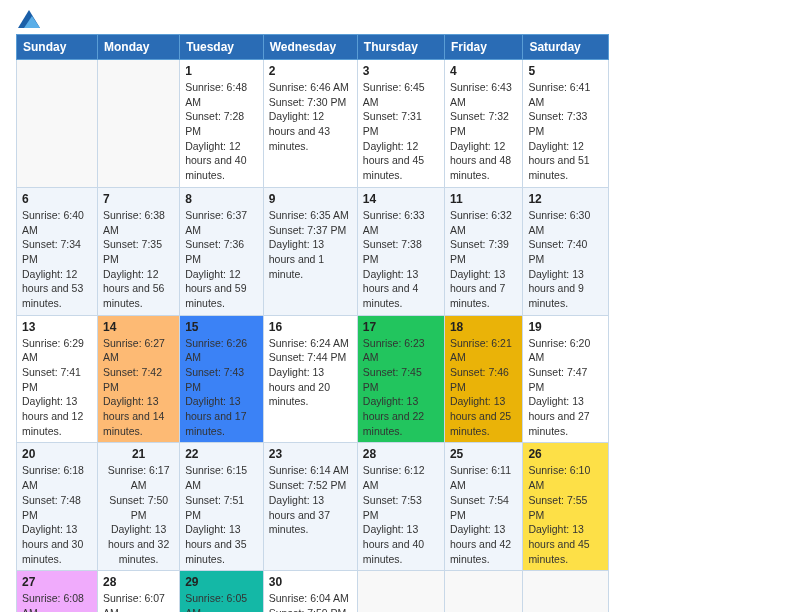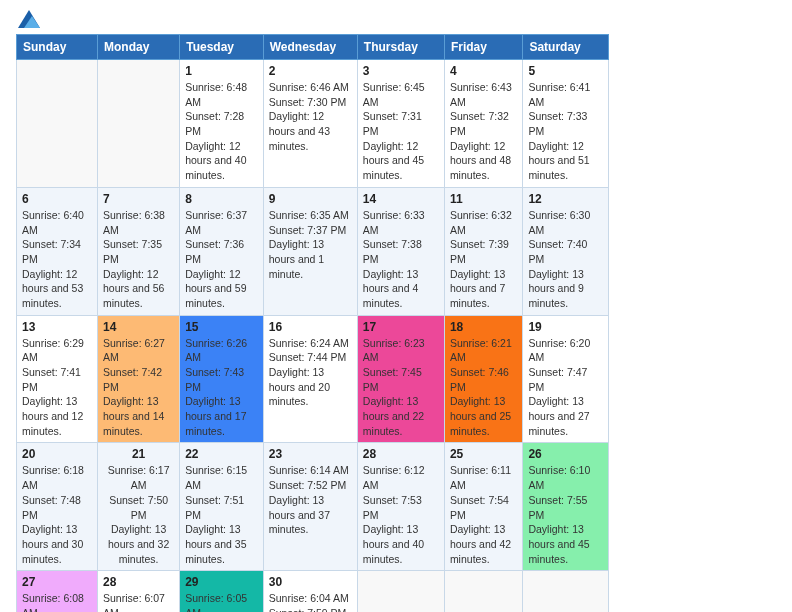--- a/index.html
+++ b/index.html
@@ -196,25 +196,25 @@
             <div class="day-info">Sunrise: 6:27 AM<br>Sunset: 7:42 PM<br>Daylight: 13 hours and 14 minutes.</div>
           </td>
           <td style="background: #3b82f6;">
             <span class="day-num">15</span>
             <div class="day-info">Sunrise: 6:26 AM<br>Sunset: 7:43 PM<br>Daylight: 13 hours and 17 minutes.</div>
           </td>
           <td style="background: rgb(255, 255, 255); margin-top: 23px;">
             <span class="day-num">16</span>
             <div class="day-info">Sunrise: 6:24 AM<br>Sunset: 7:44 PM<br>Daylight: 13 hours and 20 minutes.</div>
           </td>
-          <td style="background: #ec4899;">
+          <td style="background: #22c55e;">
             <span class="day-num">17</span>
             <div class="day-info">Sunrise: 6:23 AM<br>Sunset: 7:45 PM<br>Daylight: 13 hours and 22 minutes.</div>
           </td>
-          <td style="background: #f97316;">
+          <td style="background: #eab308;">
             <span class="day-num">18</span>
             <div class="day-info">Sunrise: 6:21 AM<br>Sunset: 7:46 PM<br>Daylight: 13 hours and 25 minutes.</div>
           </td>
           <td style="background: rgb(255, 255, 255);">
             <span class="day-num">19</span>
             <div class="day-info">Sunrise: 6:20 AM<br>Sunset: 7:47 PM<br>Daylight: 13 hours and 27 minutes.</div>
           </td>
         </tr>
         <tr>
           <td style="background: rgb(240, 245, 251);">
@@ -234,21 +234,21 @@
             <div class="day-info">Sunrise: 6:14 AM<br>Sunset: 7:52 PM<br>Daylight: 13 hours and 37 minutes.</div>
           </td>
           <td style="background: rgb(240, 245, 251);">
             <span class="day-num">28</span>
             <div class="day-info">Sunrise: 6:12 AM<br>Sunset: 7:53 PM<br>Daylight: 13 hours and 40 minutes.</div>
           </td>
           <td style="background: rgb(240, 245, 251);">
             <span class="day-num">25</span>
             <div class="day-info">Sunrise: 6:11 AM<br>Sunset: 7:54 PM<br>Daylight: 13 hours and 42 minutes.</div>
           </td>
-          <td style="background: #86efac;">
+          <td style="background: #fde047;">
             <span class="day-num">26</span>
             <div class="day-info">Sunrise: 6:10 AM<br>Sunset: 7:55 PM<br>Daylight: 13 hours and 45 minutes.</div>
           </td>
         </tr>
         <tr>
           <td style="background: #f0abfc;">
             <span class="day-num">27</span>
             <div class="day-info">Sunrise: 6:08 AM<br>Sunset: 7:56 PM<br>Daylight: 13 hours and 47 minutes.</div>
           </td>
           <td style="background: rgb(255, 255, 255);">

